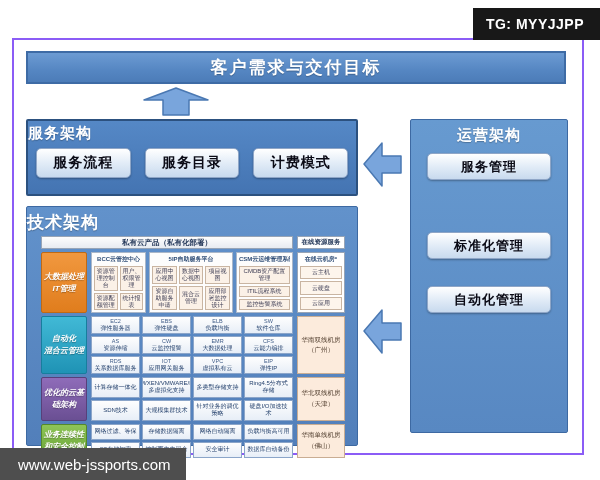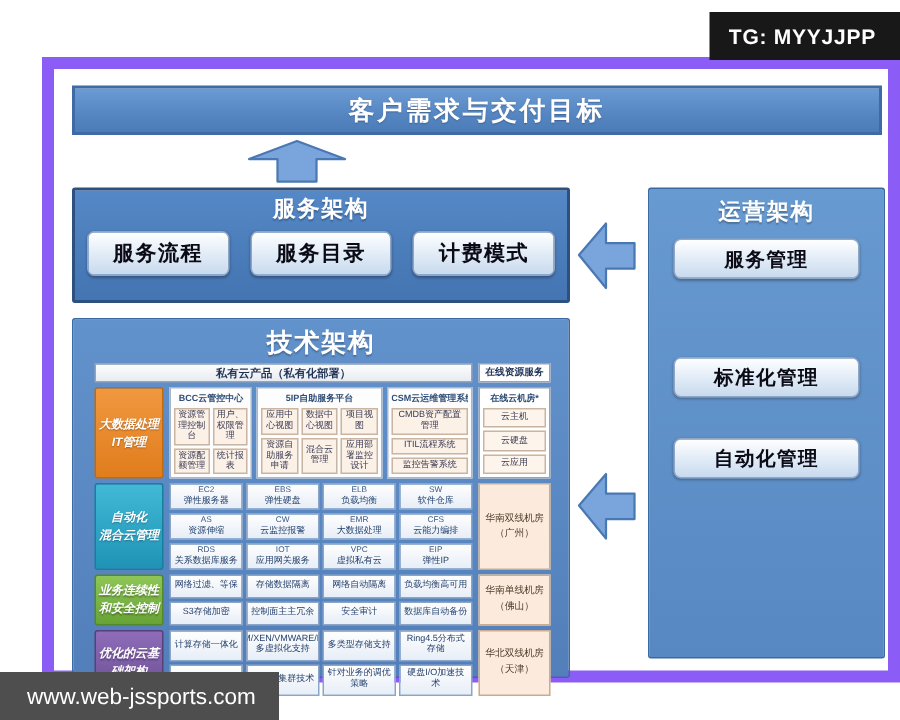--- a/index.html
+++ b/index.html
@@ -15,42 +15,42 @@
     position:absolute; top:8px; right:0; background:#181818; color:#fff;
     font-size:14px; font-weight:700; letter-spacing:.5px; padding:8px 16px 8px 13px; z-index:5;
   }
   .site-badge {
     position:absolute; left:0; top:448px; width:186px; height:32px; background:#4e4e4e;
     color:#fff; font-size:15px; display:flex; align-items:center; padding-left:18px; z-index:5;
   }
 
   
   .card {
-    position:absolute; left:28px; top:38px; width:572px; height:417px;
-    background:#fff; border:8px solid #8b5cf6;
+    position:absolute; left:12px; top:38px; width:572px; height:417px;
+    background:#fff; border:2px solid #8b5cf6;
   }
 
   
   .banner {
     position:absolute; left:12px; top:11px; width:540px; height:33px;
     background:linear-gradient(180deg,#6c9bd3 0%,#5586c2 60%,#4c7cb8 100%);
     border:2px solid #3e6ba5; color:#fff; font-size:17px; font-weight:700;
     letter-spacing:2px; display:flex; align-items:center; justify-content:center;
     text-shadow:0 1px 1px rgba(0,0,0,.25);
   }
 
   
   .arrow-up { position:absolute; left:128px; top:47px; width:68px; height:29px; }
   .arrow-left-1 { position:absolute; left:349px; top:100px; width:39px; height:49px; }
   .arrow-left-2 { position:absolute; left:349px; top:267px; width:39px; height:49px; }
 
   
   .panel { position:absolute; border-radius:2px; }
   .panel-title {
-    color:#fff; font-weight:700; text-align:center;
+    color:#fff; font-weight:700; 
     text-shadow:0 1px 1px rgba(0,0,0,.25); letter-spacing:1px;
   }
   .panel.service {
     left:12px; top:79px; width:332px; height:77px;
     background:linear-gradient(180deg,#5588c6,#4474b2);
     border:2px solid #2c517f; display:flex; flex-direction:column;
   }
   .panel.service .panel-title { font-size:15px; margin-top:3px; }
   .service-row { display:flex; justify-content:space-between; padding:5px 8px 0 8px; gap:14px; }
   .pill {
@@ -297,20 +297,42 @@
                   <span class="code">EIP</span>
                   <span>弹性IP</span>
                 </div>
             </div>
           </div>
           <div class="row-right">
             <div class="room">华南双线机房（广州）</div>
           </div>
         </div>
 
+        <div class="diag-row row-infra">
+          <div class="row-label purple">
+            <span>优化的云基</span>
+            <span>础架构</span>
+          </div>
+          <div class="row-main">
+            <div class="cell-grid">
+              <div class="cell">计算存储一体化</div>
+              <div class="cell">KVM/XEN/VMWARE/LXC多虚拟化支持</div>
+              <div class="cell">多类型存储支持</div>
+              <div class="cell">Ring4.5分布式存储</div>
+              <div class="cell">SDN技术</div>
+              <div class="cell">大规模集群技术</div>
+              <div class="cell">针对业务的调优策略</div>
+              <div class="cell">硬盘I/O加速技术</div>
+            </div>
+          </div>
+          <div class="row-right">
+            <div class="room">华北双线机房（天津）</div>
+          </div>
+        </div>
+
         <div class="diag-row row-bc">
           <div class="row-label green">
             <span>业务连续性</span>
             <span>和安全控制</span>
           </div>
           <div class="row-main">
             <div class="cell-grid">
               <div class="cell">网络过滤、等保</div>
               <div class="cell">存储数据隔离</div>
               <div class="cell">网络自动隔离</div>
@@ -319,42 +341,20 @@
               <div class="cell">控制面主主冗余</div>
               <div class="cell">安全审计</div>
               <div class="cell">数据库自动备份</div>
             </div>
           </div>
           <div class="row-right">
             <div class="room">华南单线机房（佛山）</div>
           </div>
         </div>
 
-        <div class="diag-row row-infra">
-          <div class="row-label purple">
-            <span>优化的云基</span>
-            <span>础架构</span>
-          </div>
-          <div class="row-main">
-            <div class="cell-grid">
-              <div class="cell">计算存储一体化</div>
-              <div class="cell">KVM/XEN/VMWARE/LXC多虚拟化支持</div>
-              <div class="cell">多类型存储支持</div>
-              <div class="cell">Ring4.5分布式存储</div>
-              <div class="cell">SDN技术</div>
-              <div class="cell">大规模集群技术</div>
-              <div class="cell">针对业务的调优策略</div>
-              <div class="cell">硬盘I/O加速技术</div>
-            </div>
-          </div>
-          <div class="row-right">
-            <div class="room">华北双线机房（天津）</div>
-          </div>
-        </div>
-
       </div>
     </div>
 
     <svg class="arrow-left-2" viewBox="0 0 39 49">
       <polygon points="1,24 19,3 19,16 38,16 38,33 19,33 19,46" fill="#79a5dc" stroke="#4a78b2" stroke-width="1.5" stroke-linejoin="round"></polygon>
     </svg>
 
   </div>
 
   <div class="site-badge">www.web-jssports.com</div>

